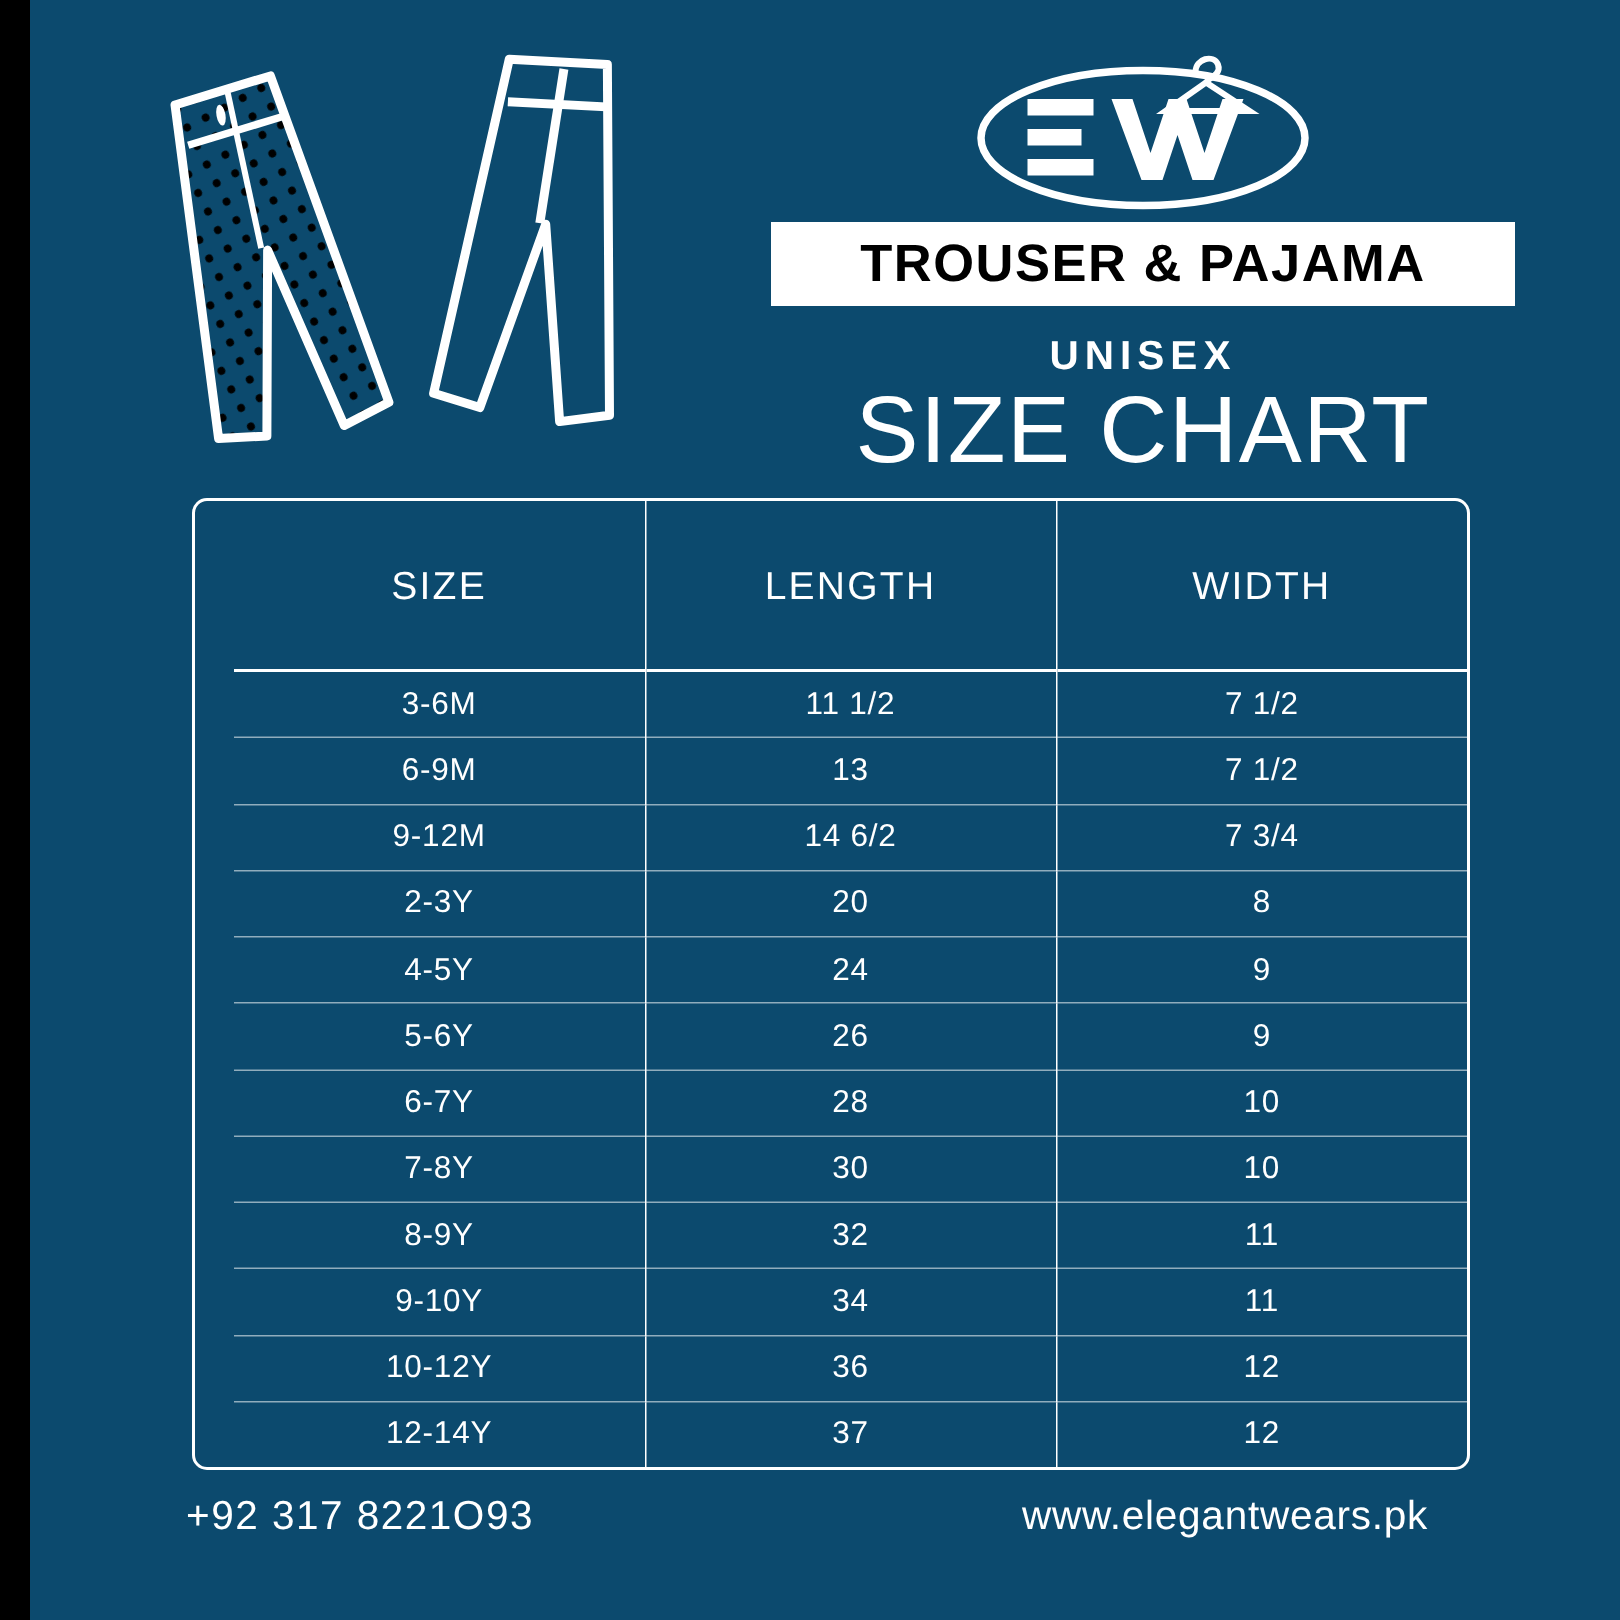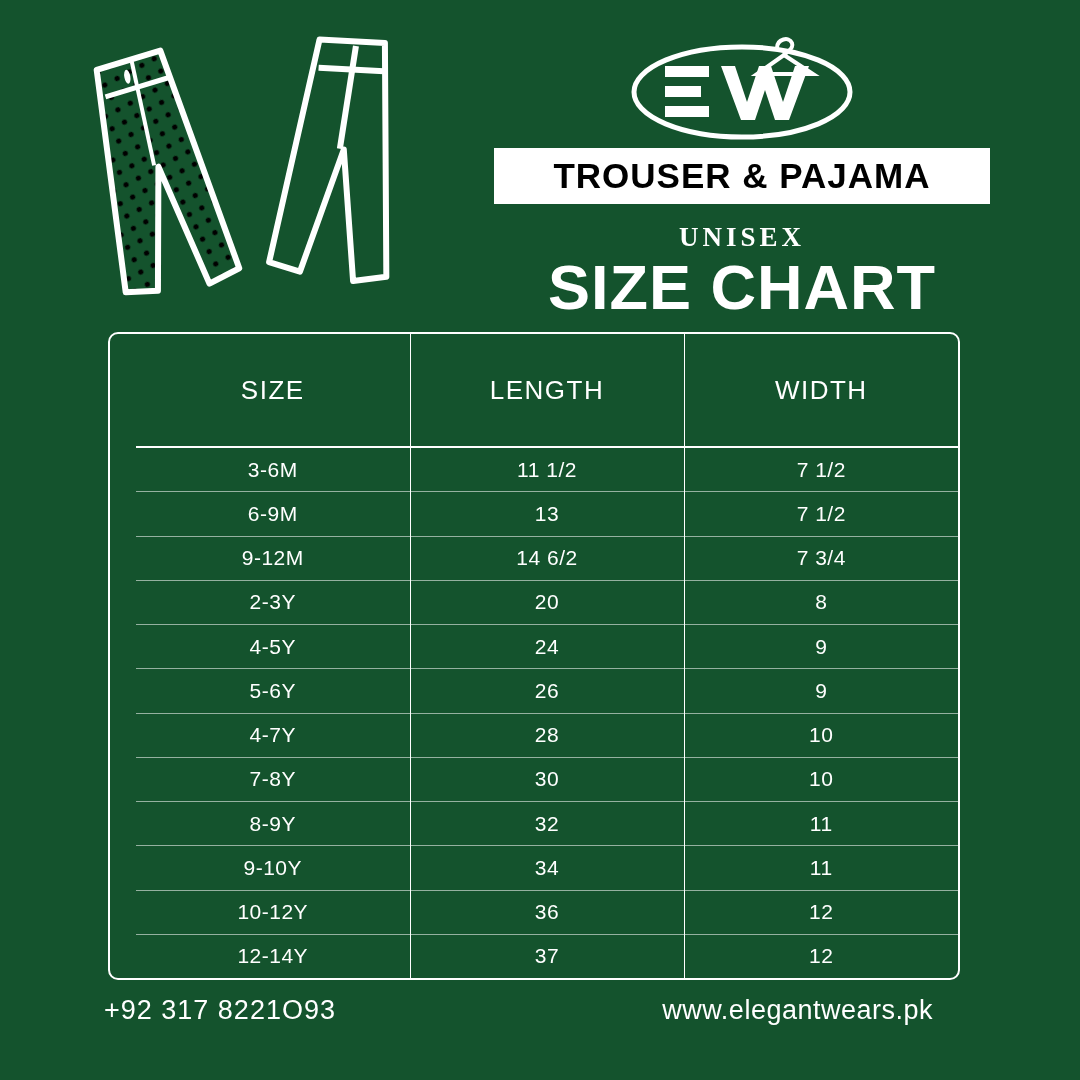--- a/index.html
+++ b/index.html
@@ -11,21 +11,22 @@
     width: 1080px;
     height: 1080px;
     overflow: hidden;
     font-family: "Liberation Sans", sans-serif;
     color: #ffffff;
     position: relative;
   }
   .page {
     position: absolute;
     inset: 0;
-    background: #14532d;
+    background: #0c4a6e;
+    margin-left: 20px;
   }
 
   
   .header {
     position: absolute;
     left: 0;
     top: 0;
     width: 1080px;
     height: 320px;
   }
@@ -65,26 +66,25 @@
     font-size: 35px;
     font-weight: bold;
     margin-top: 6px;
   }
 
   .unisex {
     font-size: 27px;
     font-weight: bold;
     letter-spacing: 4px;
     margin-top: 18px;
-    font-family: Liberation Serif, serif;
   }
 
   .size-chart-heading {
     font-size: 63px;
-    font-weight: bold;
+    font-weight: normal;
     letter-spacing: 1px;
     line-height: 1.02;
     margin-top: 2px;
   }
 
   
   .table-wrap {
     position: absolute;
     left: 108px;
     top: 332px;
@@ -130,32 +130,31 @@
     border-bottom: none;
   }
 
   
   .footer {
     position: absolute;
     left: 0;
     top: 995px;
     width: 1032px;
     height: 60px;
-    padding-left: 26px;
   }
   .phone {
     position: absolute;
     left: 104px;
     top: 0;
     font-size: 27px;
     letter-spacing: 1px;
   }
   .website {
     position: absolute;
-    right: 125px;
+    right: 100px;
     top: 0;
     font-size: 27px;
     letter-spacing: 0.5px;
   }
 </style>
 </head>
 <body>
 
 <div class="page">
 
@@ -245,21 +244,21 @@
           <td>4-5Y</td>
           <td>24</td>
           <td>9</td>
         </tr>
         <tr>
           <td>5-6Y</td>
           <td>26</td>
           <td>9</td>
         </tr>
         <tr>
-          <td>4-7Y</td>
+          <td>6-7Y</td>
           <td>28</td>
           <td>10</td>
         </tr>
         <tr>
           <td>7-8Y</td>
           <td>30</td>
           <td>10</td>
         </tr>
         <tr>
           <td>8-9Y</td>

